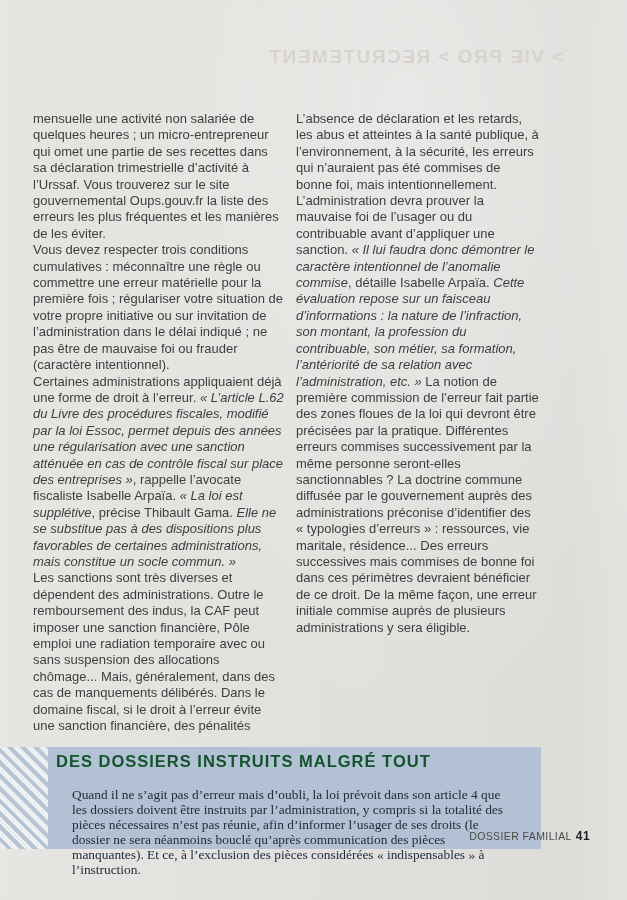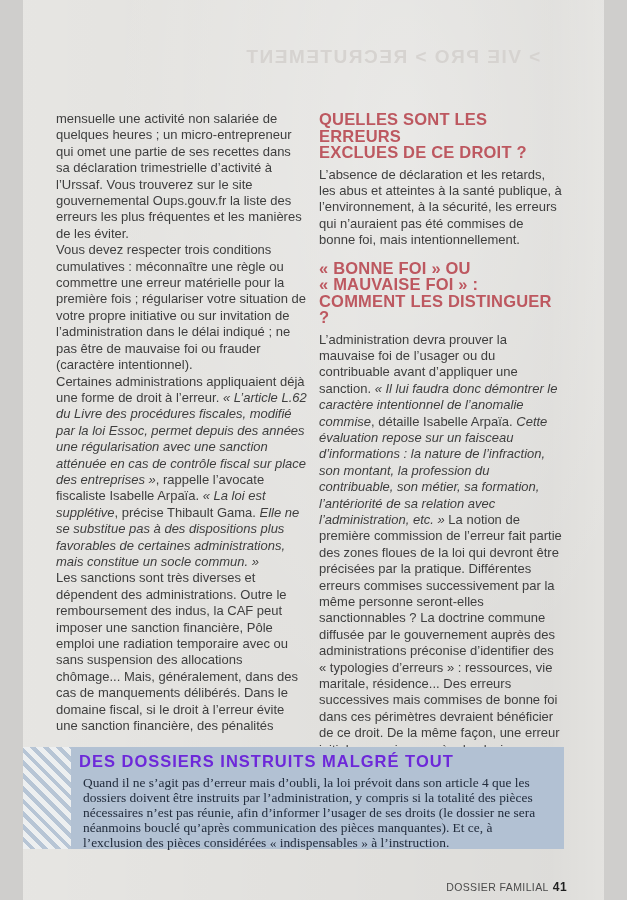--- a/index.html
+++ b/index.html
@@ -1,18 +1,18 @@
 <!DOCTYPE html>
 <html lang="fr"><head>
 <meta charset="utf-8">
 <style>
   html,body{margin:0;padding:0;background:#cfcecc;}
   .page{
     position:relative;
-    width:581px;height:900px;
+    width:627px;height:900px;
     margin:0 auto;
     overflow:hidden;
     font-family:"Liberation Sans",sans-serif;
     color:#3e3e3e;
     background:
       radial-gradient(ellipse at 65% 15%, rgba(255,255,255,0.30), transparent 55%),
       linear-gradient(to right, rgba(0,0,0,0.012), rgba(0,0,0,0.050) 91%, rgba(0,0,0,0.022)),
       #e9e8e5;
   }
   
@@ -49,34 +49,34 @@
     background:#b2c1d3;
   }
   .info-box .hatch{
     position:absolute;left:0;top:0;bottom:0;width:48px;
     background:repeating-linear-gradient(45deg,#edeff0 0 5px,#b7c5d5 5px 9px);
   }
   .info-box .inner{
     position:absolute;left:56px;top:5px;right:12px;
   }
   .info-box .box-title{
-    color:#6d28d9;
+    color:#14532d;
     font-weight:bold;
     font-size:16.5px;
     letter-spacing:1px;
     margin:0 0 3px 0;
   }
   .info-box .box-body{
     font-family:"Liberation Serif",serif;
     font-size:13.4px;line-height:15.1px;
     color:#222c3c;
-    margin:4px;
+    margin:16px;
   }
   .footer{
-    position:absolute;top:880px;right:37px;
+    position:absolute;top:829px;right:37px;
     font-size:10.5px;letter-spacing:0.4px;
     color:#4a4a4a;
     white-space:nowrap;
   }
   .footer .pagenum{
     font-weight:bold;font-size:12px;color:#1f1f1f;margin-left:4px;
   }
 </style>
 </head>
 <body>
@@ -86,26 +86,21 @@
   <div class="bleed">&gt; VIE PRO &gt; RECRUTEMENT</div>
 
   <div class="cols">
     <div class="col left">
         <p><span>mensuelle une activité non salariée de quelques heures ; un micro-entrepreneur qui omet une partie de ses recettes dans sa déclaration trimestrielle d’activité à l’Urssaf. Vous trouverez sur le site gouvernemental Oups.gouv.fr la liste des erreurs les plus fréquentes et les manières de les éviter.</span></p>
         <p><span>Vous devez respecter trois conditions cumulatives : méconnaître une règle ou commettre une erreur matérielle pour la première fois ; régulariser votre situation de votre propre initiative ou sur invitation de l’administration dans le délai indiqué ; ne pas être de mauvaise foi ou frauder (caractère intentionnel).</span></p>
         <p><span>Certaines administrations appliquaient déjà une forme de droit à l’erreur. </span><span class="it">« L’article L.62 du Livre des procédures fiscales, modifié par la loi Essoc, permet depuis des années une régularisation avec une sanction atténuée en cas de contrôle fiscal sur place des entreprises »</span><span>, rappelle l’avocate fiscaliste Isabelle Arpaïa. </span><span class="it">« La loi est supplétive</span><span>, précise Thibault Gama. </span><span class="it">Elle ne se substitue pas à des dispositions plus favorables de certaines administrations, mais constitue un socle commun. »</span></p>
         <p><span>Les sanctions sont très diverses et dépendent des administrations. Outre le remboursement des indus, la CAF peut imposer une sanction financière, Pôle emploi une radiation temporaire avec ou sans suspension des allocations chômage... Mais, généralement, dans des cas de manquements délibérés. Dans le domaine fiscal, si le droit à l’erreur évite une sanction financière, des pénalités</span></p>
       </div>
     <div class="col right">
-        <div class="section-heading">QUELLES SONT LES ERREURS
-EXCLUES DE CE DROIT ?</div>
         <p><span>L’absence de déclaration et les retards, les abus et atteintes à la santé publique, à l’environnement, à la sécurité, les erreurs qui n’auraient pas été commises de bonne foi, mais intentionnellement.</span></p>
-        <div class="section-heading">« BONNE FOI » OU
-« MAUVAISE FOI » :
-COMMENT LES DISTINGUER ?</div>
         <p><span>L’administration devra prouver la mauvaise foi de l’usager ou du contribuable avant d’appliquer une sanction. </span><span class="it">« Il lui faudra donc démontrer le caractère intentionnel de l’anomalie commise</span><span>, détaille Isabelle Arpaïa. </span><span class="it">Cette évaluation repose sur un faisceau d’informations : la nature de l’infraction, son montant, la profession du contribuable, son métier, sa formation, l’antériorité de sa relation avec l’administration, etc. »</span><span> La notion de première commission de l’erreur fait partie des zones floues de la loi qui devront être précisées par la pratique. Différentes erreurs commises successivement par la même personne seront-elles sanctionnables ? La doctrine commune diffusée par le gouvernement auprès des administrations préconise d’identifier des « typologies d’erreurs » : ressources, vie maritale, résidence... Des erreurs successives mais commises de bonne foi dans ces périmètres devraient bénéficier de ce droit. De la même façon, une erreur initiale commise auprès de plusieurs administrations y sera éligible.</span></p>
       </div>
   </div>
 
   <div class="info-box">
     <div class="hatch"></div>
     <div class="inner">
       <div class="box-title">DES DOSSIERS INSTRUITS MALGRÉ TOUT</div>
       <p class="box-body">Quand il ne s’agit pas d’erreur mais d’oubli, la loi prévoit dans son article 4 que les dossiers doivent être instruits par l’administration, y compris si la totalité des pièces nécessaires n’est pas réunie, afin d’informer l’usager de ses droits (le dossier ne sera néanmoins bouclé qu’après communication des pièces manquantes). Et ce, à l’exclusion des pièces considérées « indispensables » à l’instruction.</p>
     </div>

